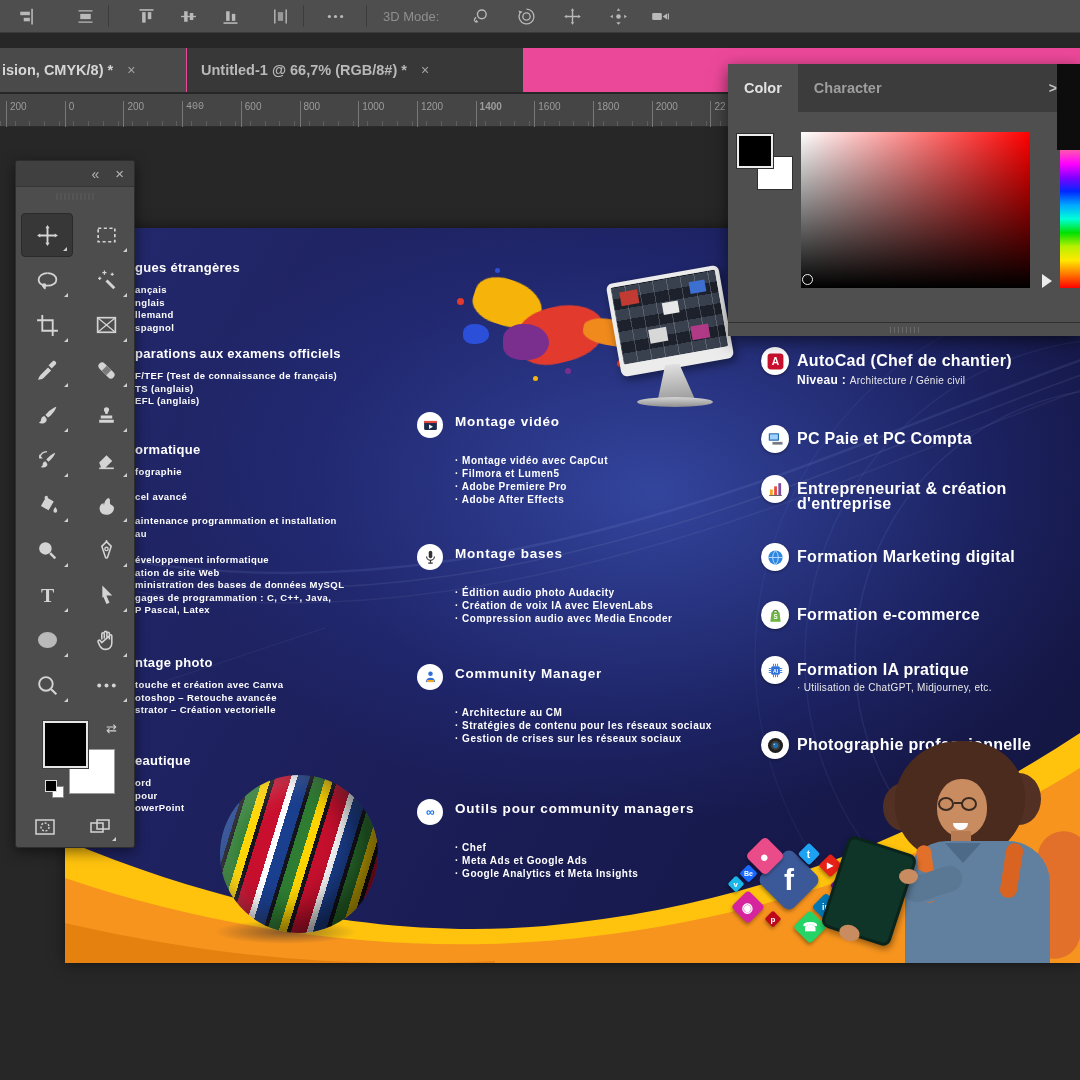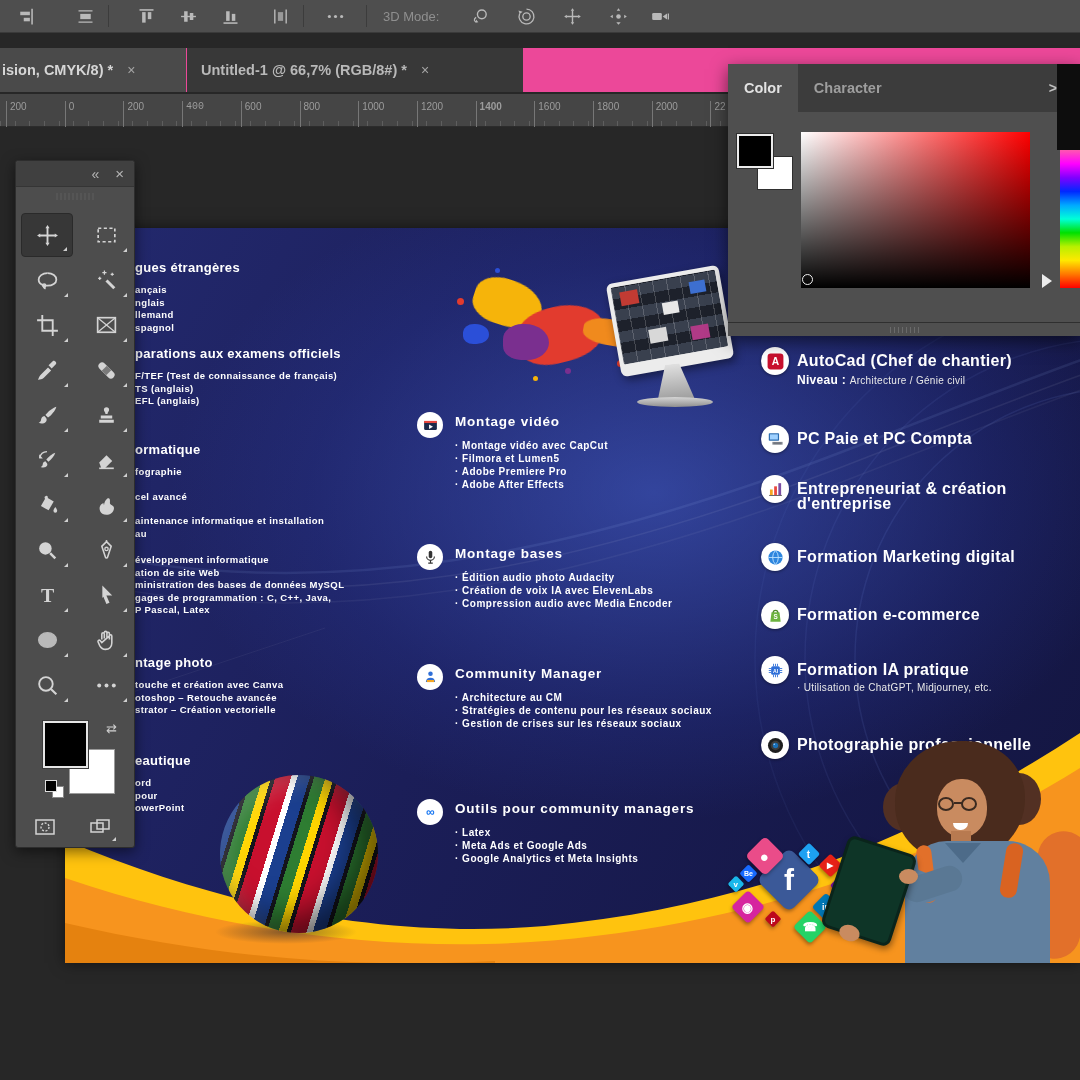--- a/index.html
+++ b/index.html
@@ -44,21 +44,21 @@
   .l-i{font-size:9.5px;font-weight:bold;letter-spacing:.4px;line-height:12.5px;white-space:pre-line}
   .l-sec.spaced .l-i{margin-bottom:12px}
   .ls0{top:32px}.ls1{top:118px}.ls2{top:214px}.ls3{top:326px}.ls4{top:427px}.ls5{top:525px}
 
   .m-sec{position:absolute;left:352px;z-index:3;color:#fff;width:330px}
   .ms0{top:186px}.ms1{top:318px}.ms2{top:438px}.ms3{top:573px}
   .m-ico{position:absolute;left:0;top:-2px;width:26px;height:26px;background:#fff;border-radius:50%;
          display:flex;align-items:center;justify-content:center}
   .m-ico svg{width:17px;height:17px}
   .m-h{margin-left:38px;font-size:13.5px;font-weight:bold;letter-spacing:.8px}
-  .m-items{margin-left:38px;margin-top:10px;width:295px}
+  .m-items{margin-left:38px;margin-top:25px;width:295px}
   .m-it{font-size:10px;font-weight:bold;letter-spacing:.5px;line-height:13px}
 
   .r-row{position:absolute;left:696px;z-index:3;color:#fff}
   .rr0{top:122px}.rr1{top:200px}.rr2{top:250px}.rr3{top:318px}.rr4{top:376px}.rr5{top:431px}.rr6{top:506px}
   .r-ico{position:absolute;left:0;top:-3px;width:28px;height:28px;background:#fff;border-radius:50%;
          display:flex;align-items:center;justify-content:center;box-shadow:0 1px 3px rgba(0,0,0,.4)}
   .r-ico svg{width:19px;height:19px}
   .r-lab{margin-left:36px;padding-top:3px;font-size:16px;font-weight:bold;letter-spacing:.3px;width:245px;line-height:15px}
   .rr2 .r-lab{width:215px}
   .r-sub{margin-left:36px;margin-top:5px;font-size:10px;letter-spacing:.3px;color:#e9e9e9}
@@ -348,21 +348,21 @@
         <div class="l-sec ls1">
           <div class="l-h">parations aux examens officiels</div>
           <div class="l-i">F/TEF (Test de connaissance de français)</div>
           <div class="l-i">TS (anglais)</div>
           <div class="l-i">EFL (anglais)</div>
         </div>
         <div class="l-sec ls2 spaced">
           <div class="l-h">ormatique</div>
           <div class="l-i">fographie</div>
           <div class="l-i">cel avancé</div>
-          <div class="l-i">aintenance informatique et installation
+          <div class="l-i">aintenance programmation et installation
 au</div>
         </div>
         <div class="l-sec ls3">
           <div class="l-i">éveloppement informatique</div>
           <div class="l-i">ation de site Web</div>
           <div class="l-i">ministration des bases de données MySQL</div>
           <div class="l-i">gages de programmation : C, C++, Java,</div>
           <div class="l-i">P Pascal, Latex</div>
         </div>
         <div class="l-sec ls4">
@@ -426,21 +426,21 @@
           </div>
         </div>
         <div class="m-sec ms3">
           <span class="m-ico">
             <svg viewBox="0 0 24 24" width="100%" height="100%">
               <text x="12" y="17.5" text-anchor="middle" font-size="17" font-weight="bold" fill="#1877f2">∞</text>
             </svg>
           </span>
           <div class="m-h">Outils pour community managers</div>
           <div class="m-items">
-            <div class="m-it">· Latex</div>
+            <div class="m-it">· Chef</div>
             <div class="m-it">· Meta Ads et Google Ads</div>
             <div class="m-it">· Google Analytics et Meta Insights</div>
           </div>
         </div>
       </div>
     <div id="right-col">
         <div class="r-row rr0">
           <span class="r-ico">
             <svg viewBox="0 0 24 24" width="100%" height="100%">
               <rect x="2" y="2" width="20" height="20" rx="4" fill="#c8102e"></rect>

